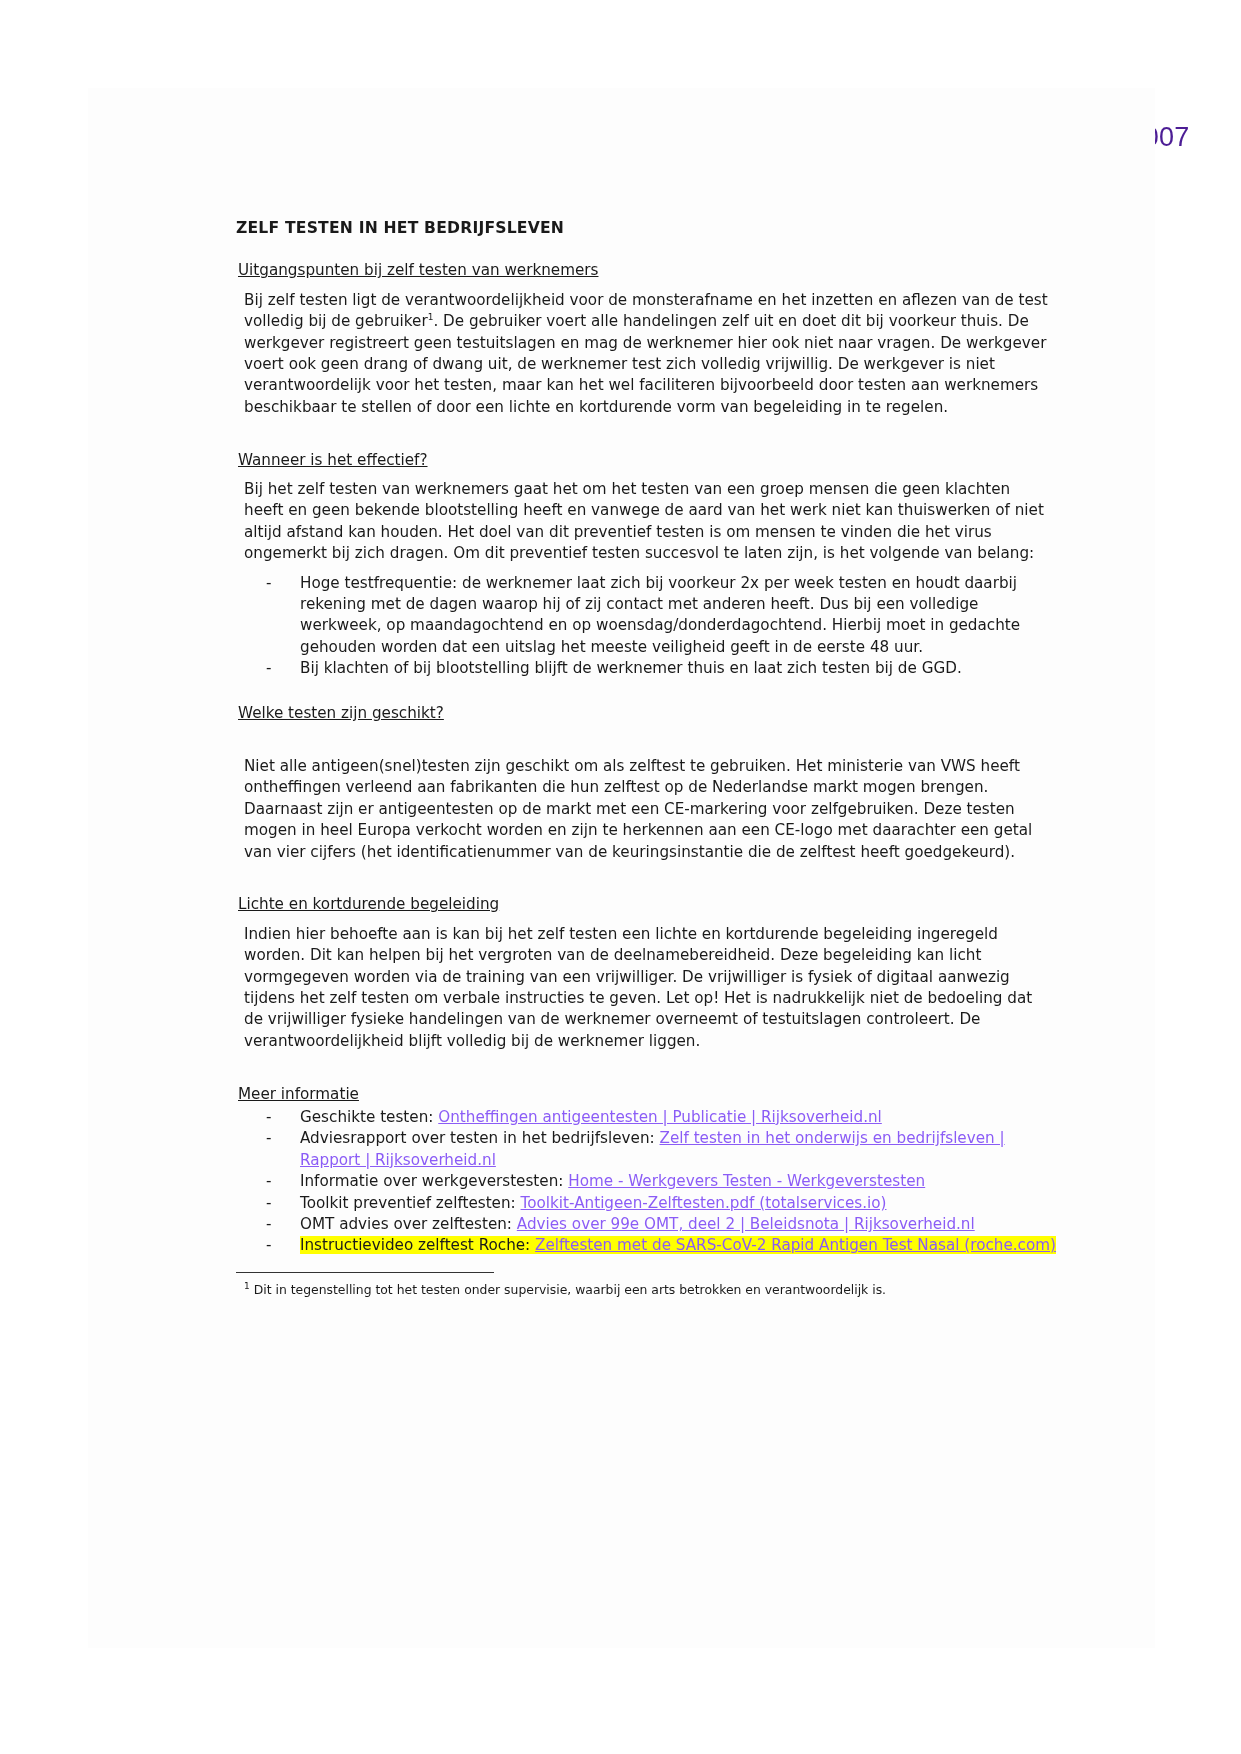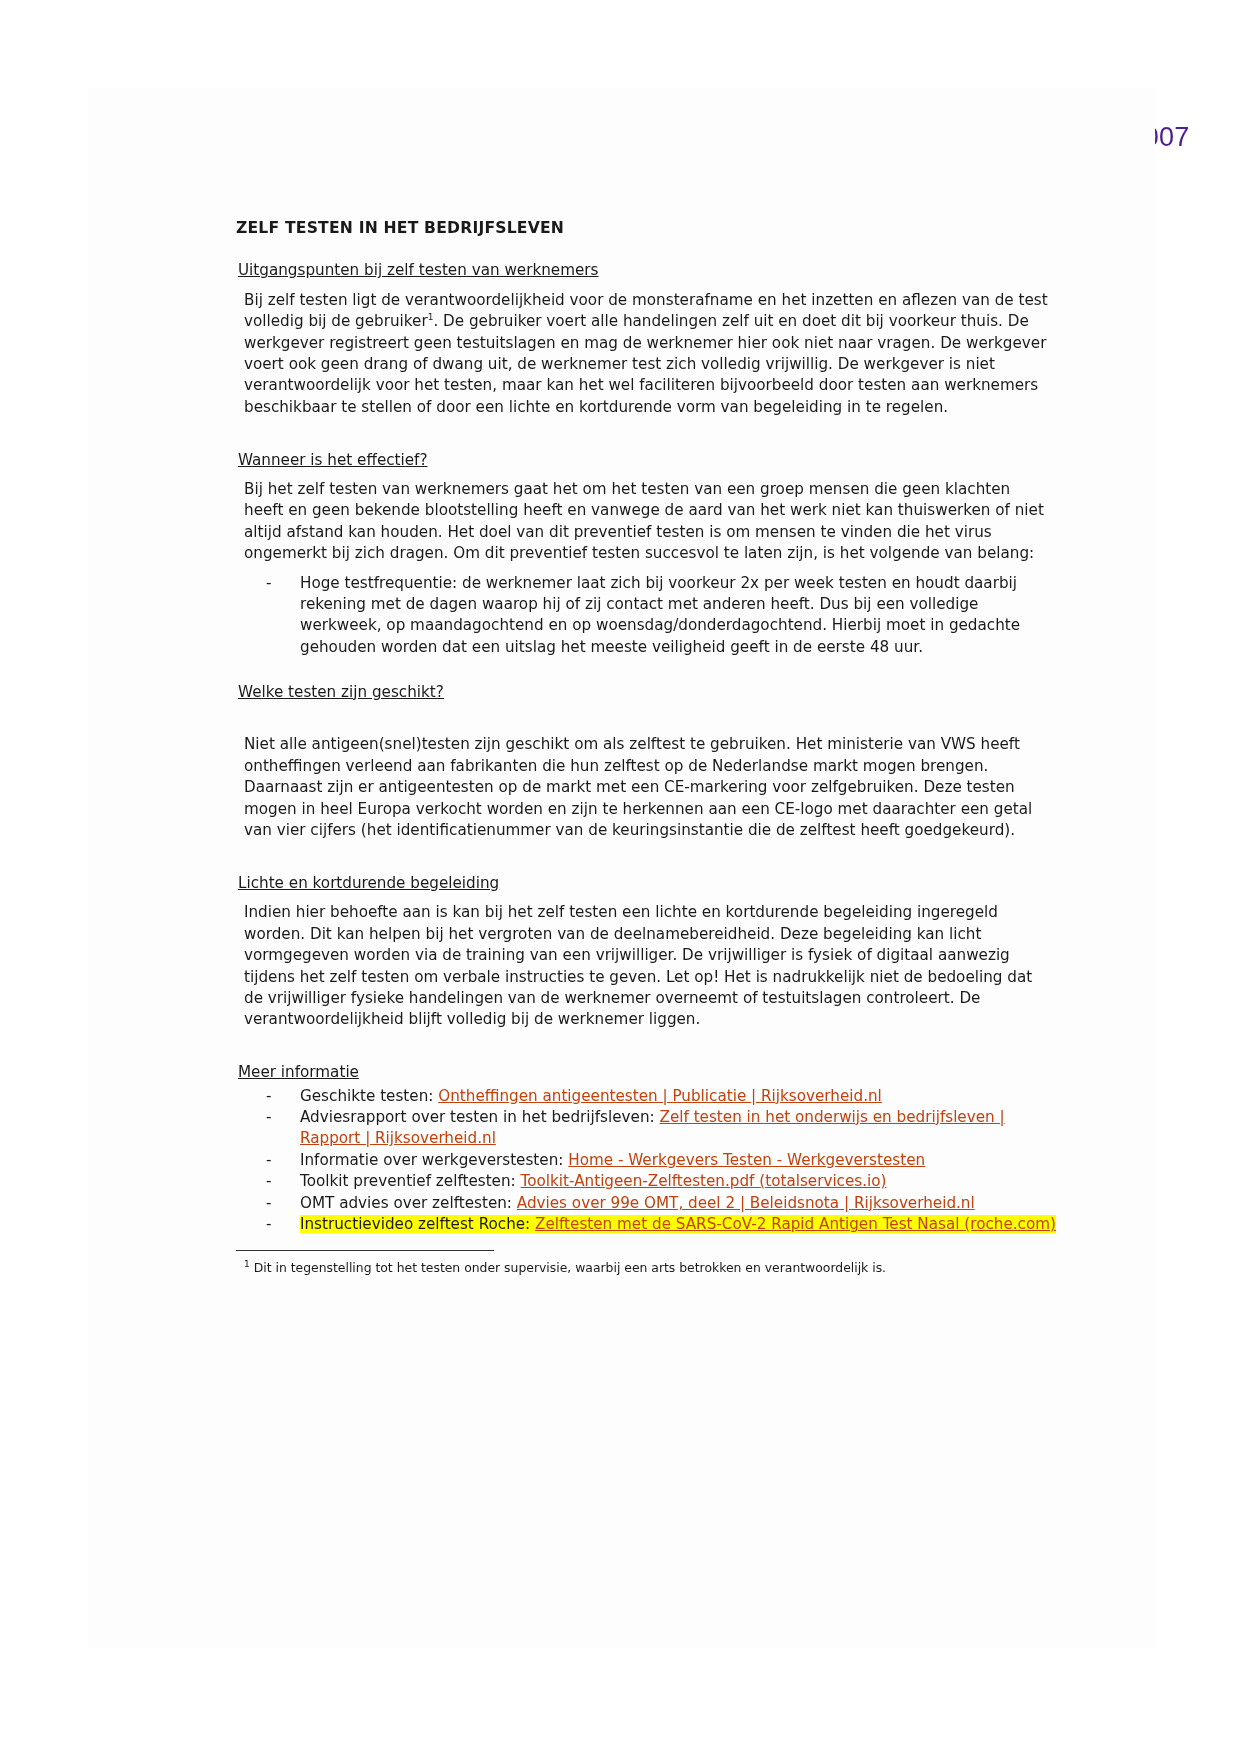--- a/index.html
+++ b/index.html
@@ -58,21 +58,21 @@
   ul.dash li {
     position: relative;
     margin: 0;
   }
   ul.dash li::before {
     content: "-";
     position: absolute;
     left: -34px;
   }
   a.lnk {
-    color: #c2410c;
+    color: #8b5cf6;
     text-decoration: underline;
   }
   .hl { background: #ffff00; }
   sup { font-size: 9px; line-height: 0; }
   .fn-rule {
     width: 258px;
     border-top: 1.5px solid #333;
     margin: 15px 0 8px 0;
   }
   .footnote {
@@ -97,20 +97,21 @@
     <p class="para"><span>Bij zelf testen ligt de verantwoordelijkheid voor de monsterafname en het inzetten en aflezen van de test volledig bij de gebruiker</span><sup>1</sup><span>. De gebruiker voert alle handelingen zelf uit en doet dit bij voorkeur thuis. De werkgever registreert geen testuitslagen en mag de werknemer hier ook niet naar vragen. De werkgever voert ook geen drang of dwang uit, de werknemer test zich volledig vrijwillig. De werkgever is niet verantwoordelijk voor het testen, maar kan het wel faciliteren bijvoorbeeld door testen aan werknemers beschikbaar te stellen of door een lichte en kortdurende vorm van begeleiding in te regelen.</span></p>
   </section>
 
   <div class="gap"></div>
 
   <section>
     <p class="sec-head">Wanneer is het effectief?</p>
     <p class="para">Bij het zelf testen van werknemers gaat het om het testen van een groep mensen die geen klachten heeft en geen bekende blootstelling heeft en vanwege de aard van het werk niet kan thuiswerken of niet altijd afstand kan houden. Het doel van dit preventief testen is om mensen te vinden die het virus ongemerkt bij zich dragen. Om dit preventief testen succesvol te laten zijn, is het volgende van belang:</p>
     <ul class="dash">
       <li>Hoge testfrequentie: de werknemer laat zich bij voorkeur 2x per week testen en houdt daarbij rekening met de dagen waarop hij of zij contact met anderen heeft. Dus bij een volledige werkweek, op maandagochtend en op woensdag/donderdagochtend. Hierbij moet in gedachte gehouden worden dat een uitslag het meeste veiligheid geeft in de eerste 48 uur.</li>
+      <li>Bij klachten of bij blootstelling blijft de werknemer thuis en laat zich testen bij de GGD.</li>
     </ul>
   </section>
 
   <div class="gap"></div>
 
   <section>
     <p class="sec-head">Welke testen zijn geschikt?</p>
     <div class="gap"></div>
     <p class="para">Niet alle antigeen(snel)testen zijn geschikt om als zelftest te gebruiken. Het ministerie van VWS heeft ontheffingen verleend aan fabrikanten die hun zelftest op de Nederlandse markt mogen brengen. Daarnaast zijn er antigeentesten op de markt met een CE-markering voor zelfgebruiken. Deze testen mogen in heel Europa verkocht worden en zijn te herkennen aan een CE-logo met daarachter een getal van vier cijfers (het identificatienummer van de keuringsinstantie die de zelftest heeft goedgekeurd).</p>
   </section>

